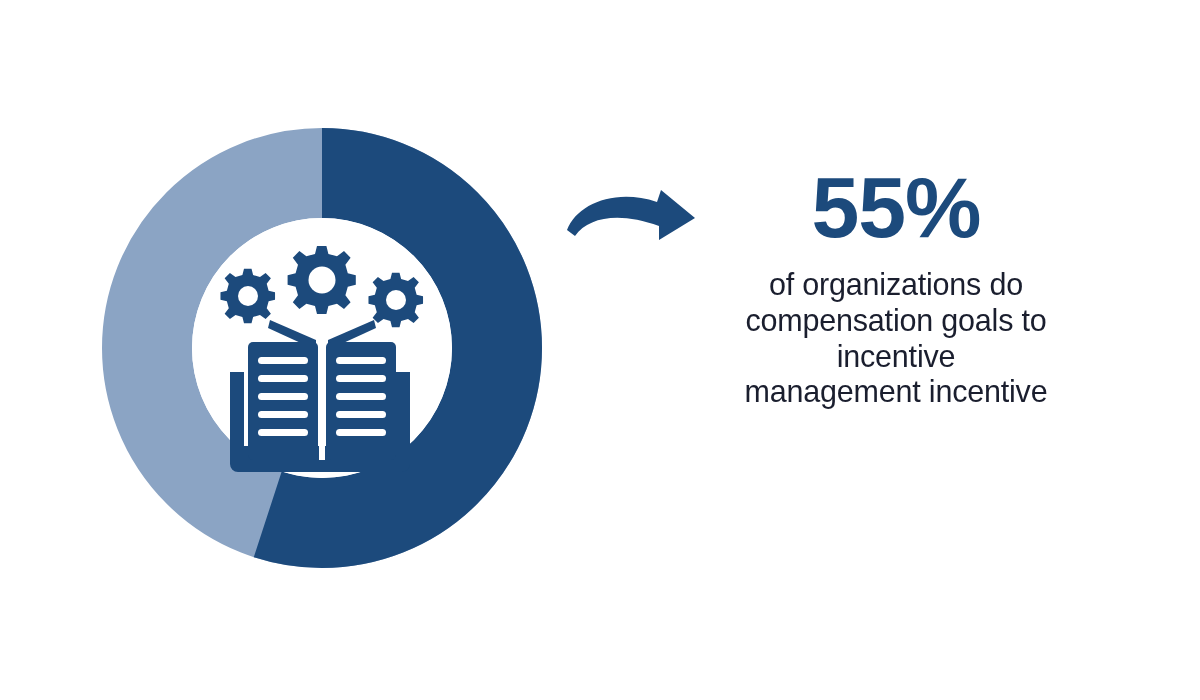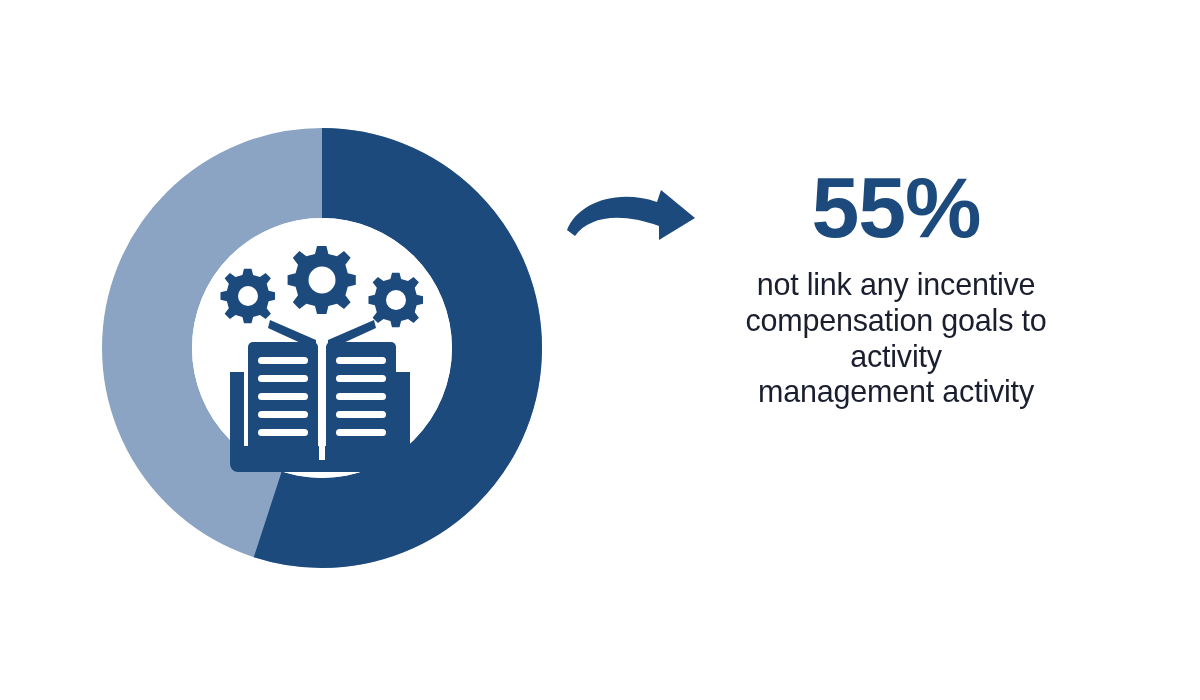--- a/index.html
+++ b/index.html
@@ -144,20 +144,20 @@
   <div id="arrow-wrap">
     <svg id="arrow-svg" viewBox="0 0 150 78" xmlns="http://www.w3.org/2000/svg">
       <path d="M4,52 C14,26 52,10 94,24 L98,12 L132,40 L96,62 L96,48
                C58,34 26,38 12,58 Z" fill="#1C4A7C"></path>
     </svg>
   </div>
 
   <div id="text-block">
     <div id="stat-number" style="color: rgb(28, 74, 124);">55%</div>
     <div id="stat-caption" style="color: rgb(26, 30, 46);">
-      <span class="cap-line">not link any incentive</span>
+      <span class="cap-line">of organizations do</span>
       <span class="cap-line">compensation goals to</span>
-      <span class="cap-line">activity</span>
-      <span class="cap-line">management activity</span>
+      <span class="cap-line">incentive</span>
+      <span class="cap-line">management incentive</span>
     </div>
   </div>
 
 </div>
 
 </body></html>

